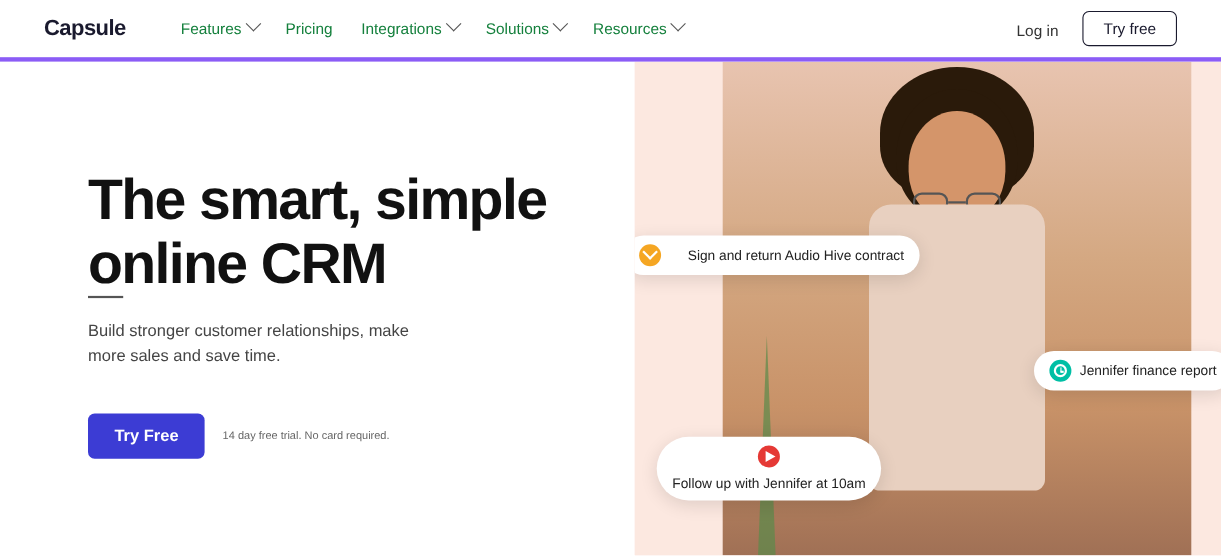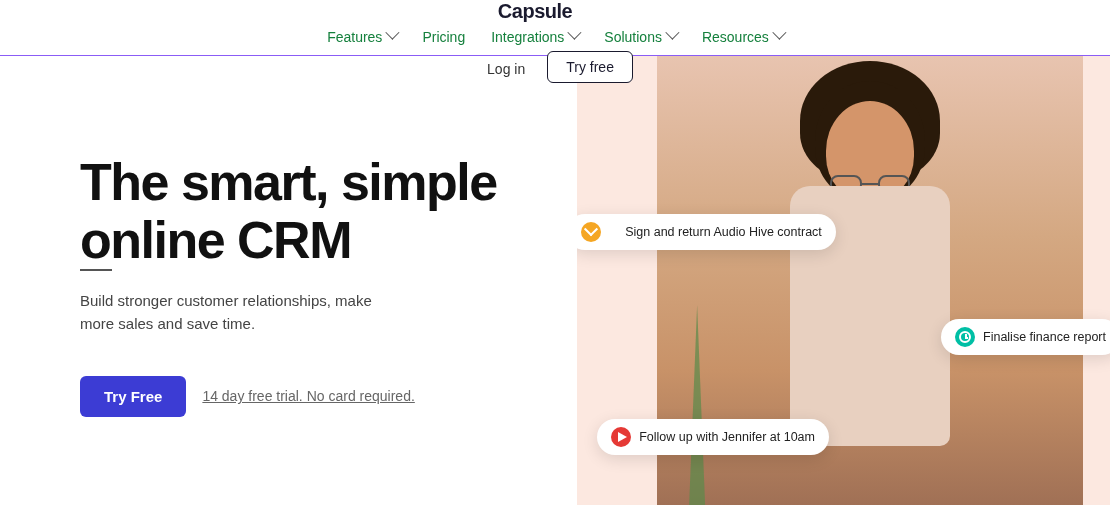--- a/index.html
+++ b/index.html
@@ -4,25 +4,24 @@
   <style>
     * { margin: 0; padding: 0; box-sizing: border-box; }
     body { font-family: -apple-system, BlinkMacSystemFont, 'Segoe UI', Helvetica, Arial, sans-serif; width: 1110px; height: 505px; overflow: hidden; background: #fff; }
 
     
     nav {
       display: flex;
       align-items: center;
       padding: 0 40px;
       height: 56px;
-      border-bottom: 1px solid #8b5cf6;
+      border-bottom: 4px solid #8b5cf6;
       background: #fff;
       position: relative;
       z-index: 10;
-      flex-direction: column;
     }
     .nav-logo {
       font-size: 20px;
       font-weight: 700;
       color: #1a1a2e;
       margin-right: 40px;
       letter-spacing: -0.5px;
     }
     .nav-links {
       display: flex;
@@ -116,23 +115,22 @@
       background: #3c3cd4;
       color: #fff;
       border: none;
       border-radius: 6px;
       padding: 12px 24px;
       font-size: 15px;
       font-weight: 600;
       cursor: pointer;
     }
     .cta-note {
-      font-size: 14px;
+      font-size: 10px;
       color: #666;
-      text-decoration: underline;
     }
 
     
     .hero-right {
       flex: 1;
       position: relative;
       background: #fce8e0;
       overflow: hidden;
     }
 
@@ -159,21 +157,21 @@
       display: flex;
       align-items: center;
       justify-content: center;
     }
     .pill-icon.yellow { background: #f5a623; }
     .pill-icon.teal { background: #00bfa5; }
     .pill-icon.red { background: #e53935; }
 
     .pill-1 { bottom: 255px; left: -10px; gap: 24px; }
     .pill-2 { bottom: 150px; right: -10px; }
-    .pill-3 { bottom: 50px; left: 20px; }
+    .pill-3 { bottom: 50px; left: 20px; flex-direction: column; }
 
     
     .photo-bg {
       position: absolute;
       top: 0; left: 0; right: 0; bottom: 0;
       background: #fce8e0;
     }
 
     
     .photo-person {
@@ -398,21 +396,21 @@
       <div class="pill-icon yellow">
         <div class="check-icon"></div>
       </div>
       <span>Sign and return Audio Hive contract</span>
     </div>
 
     <div class="task-pill pill-2">
       <div class="pill-icon teal">
         <div class="clock-icon"></div>
       </div>
-      <span>Finalise finance report</span>
+      <span>Jennifer finance report</span>
     </div>
 
     <div class="task-pill pill-3">
       <div class="pill-icon red">
         <div class="video-icon"></div>
       </div>
       <span>Follow up with Jennifer at 10am</span>
     </div>
 
   </div>

